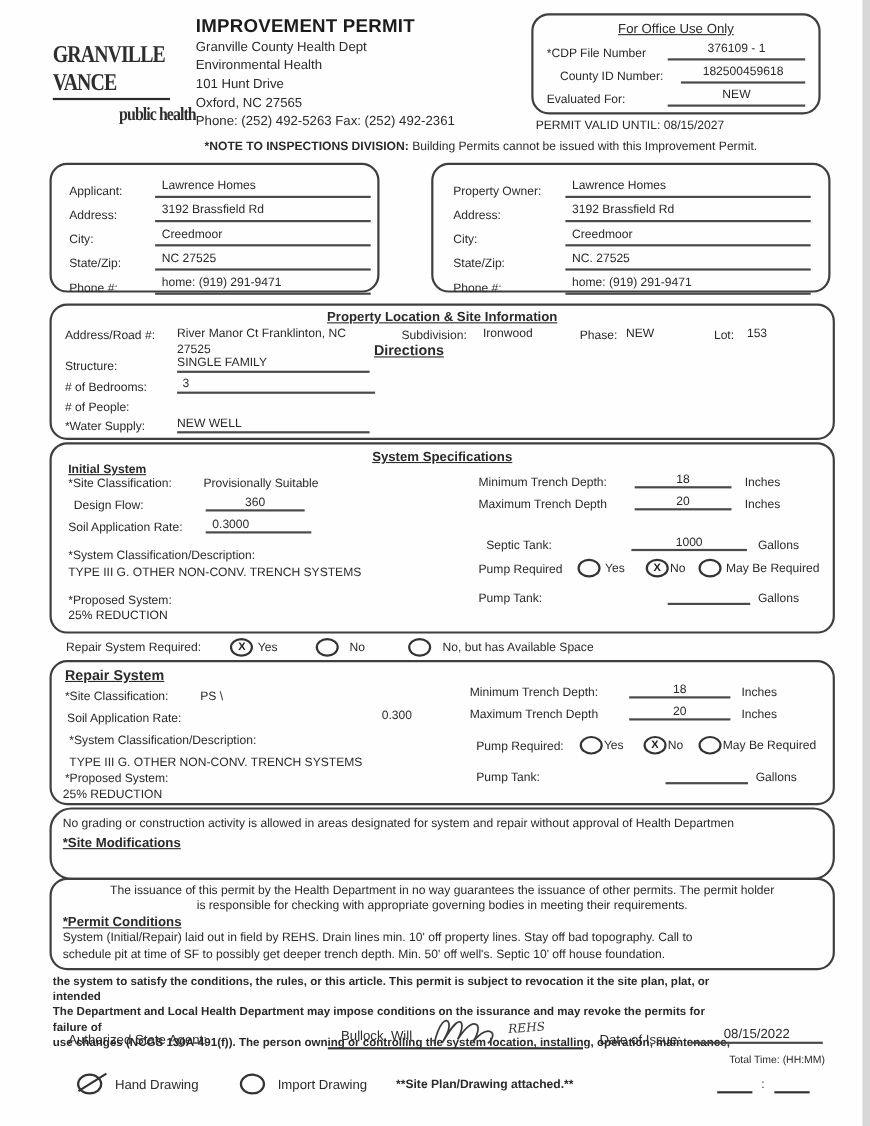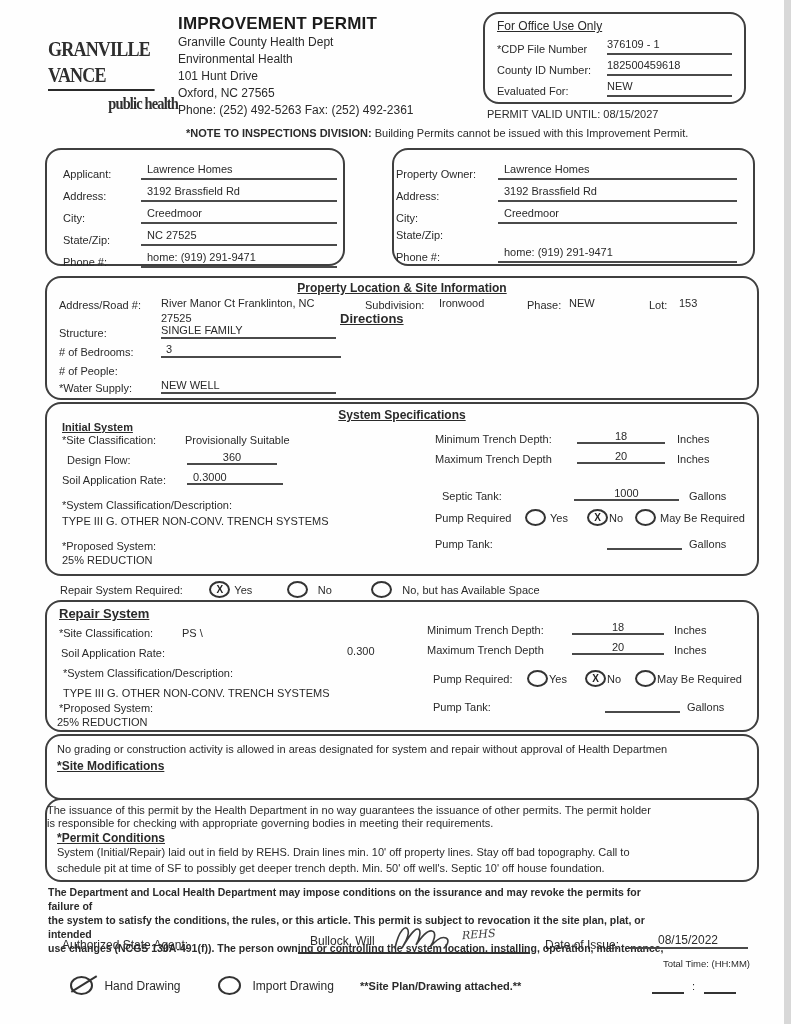--- a/index.html
+++ b/index.html
@@ -3,21 +3,21 @@
 <meta charset="utf-8">
 <style>
   html,body{margin:0;padding:0;background:#e8e8e8;}
   .page{position:relative;width:791px;height:1024px;background:#fefefe;overflow:hidden;
         font-family:"Liberation Sans",sans-serif;color:#2a2a2a;}
   .scan-edge{position:absolute;right:0;top:0;width:7px;height:100%;background:#d8d8d8;}
   .abs{position:absolute;}
   .rbox{position:absolute;border:2px solid #3f3f3f;border-radius:16px;background:#fefefe;}
   .b{font-weight:bold;}
   .u{text-decoration:underline;}
-  .ctr{} .fs11{font-size:11px;} .fs12{font-size:12px;} .fs13{font-size:13px;}
+  .ctr{text-align:center;} .fs11{font-size:11px;} .fs12{font-size:12px;} .fs13{font-size:13px;}
   .uline{display:inline-block;border-bottom:2px solid #4a4a4a;text-align:center;}
   .frow{display:flex;align-items:flex-end;margin-bottom:5px;}
   .frow .l{font-size:11px;flex:0 0 auto;}
   .frow .v{font-size:11px;flex:1 1 auto;border-bottom:2px solid #4a4a4a;padding:0 0 1px 6px;min-height:14px;}
   .radio{display:inline-block;width:17px;height:13px;border:2px solid #333;border-radius:50%;
          text-align:center;font-size:10px;font-weight:bold;line-height:13px;vertical-align:middle;color:#222;}
   .optlbl{font-size:11px;vertical-align:middle;margin-left:4px;}
   .logo-main{font-family:"Liberation Serif",serif;font-weight:bold;font-size:22px;letter-spacing:-1px;
              transform:scaleX(0.82);transform-origin:left;display:inline-block;
              border-bottom:2px solid #2a2a2a;padding-bottom:1px;color:#2e2e2e;}
@@ -53,21 +53,21 @@
     <div class="hdr-line">Oxford, NC 27565</div>
     <div class="hdr-line">Phone: (252) 492-5263  Fax: (252) 492-2361</div>
   </div>
 
   <div class="rbox" style="left:483px;top:12px;width:263px;height:92px;padding:5px 12px 0 12px;box-sizing:border-box;">
     <div class="ctr fs12 u" style="margin-bottom:5px;">For Office Use Only</div>
     <div class="frow" style="margin-bottom:4px;">
       <span class="l" style="width:110px;">*CDP File Number</span>
       <span class="v ctr" style="padding-left:0;">376109 - 1</span>
     </div>
-    <div class="frow" style="margin-bottom:4px;">
+    <div class="frow" style="margin-bottom:4px;margin-left:12px;">
       <span class="l" style="width:110px;">County ID Number:</span>
       <span class="v ctr" style="padding-left:0;">182500459618</span>
     </div>
     <div class="frow" style="margin-bottom:0;">
       <span class="l" style="width:110px;">Evaluated For:</span>
       <span class="v ctr" style="padding-left:0;">NEW</span>
     </div>
   </div>
   <div class="abs fs11" style="left:487px;top:108px;">PERMIT VALID UNTIL: 08/15/2027</div>
 
@@ -92,35 +92,36 @@
     <div class="frow">
         <span class="l" style="width:78px;">State/Zip:</span>
         <span class="v">NC   27525</span>
       </div>
     <div class="frow">
         <span class="l" style="width:78px;">Phone #:</span>
         <span class="v">home: (919) 291-9471</span>
       </div>
   </div>
 
-  <div class="rbox" style="left:392px;top:148px;width:363px;height:118px;padding:13px 16px 0 2px;box-sizing:border-box;">
+  <div class="rbox" style="left:392px;top:148px;width:363px;height:118px;padding:13px 16px 0 18px;box-sizing:border-box;">
     <div class="frow">
         <span class="l" style="width:102px;">Property Owner:</span>
         <span class="v">Lawrence Homes</span>
       </div>
     <div class="frow">
         <span class="l" style="width:102px;">Address:</span>
         <span class="v">3192 Brassfield Rd</span>
       </div>
     <div class="frow">
         <span class="l" style="width:102px;">City:</span>
         <span class="v">Creedmoor</span>
       </div>
     <div class="frow">
         <span class="l" style="width:102px;">State/Zip:</span>
+        <span class="v">NC. 27525</span>
       </div>
     <div class="frow">
         <span class="l" style="width:102px;">Phone #:</span>
         <span class="v">home: (919) 291-9471</span>
       </div>
   </div>
 
   <div class="rbox" style="left:45px;top:276px;width:710px;height:120px;">
     <div class="abs sec-title" style="left:0;top:3px;width:710px;text-align:center;">Property Location  &amp;  Site Information</div>
     <div class="abs fs11" style="left:12px;top:21px;">Address/Road #:</div>
@@ -216,36 +217,36 @@
     </div>
     <div class="abs" style="left:588px;top:67px;">
       <span class="radio"></span><span class="optlbl" style="margin-left:1px;">May Be Required</span>
     </div>
 
     <div class="abs fs11" style="left:386px;top:99px;">Pump Tank:</div>
     <div class="abs uline" style="left:558px;top:96px;width:75px;height:13px;"></div>
     <div class="abs fs11" style="left:640px;top:99px;">Gallons</div>
   </div>
 
-  <div class="rbox" style="left:45px;top:734px;width:710px;height:62px;">
+  <div class="rbox" style="left:45px;top:734px;width:710px;height:62px;border-radius:20px;">
     <div class="abs fs11" style="left:10px;top:7px;width:690px;">No grading or construction activity is allowed in areas designated for system and repair without approval of Health Departmen</div>
     <div class="abs b fs12 u" style="left:10px;top:23px;">*Site Modifications</div>
   </div>
 
   <div class="rbox" style="left:45px;top:798px;width:710px;height:80px;">
     <div class="abs fs11 ctr" style="left:0;top:4px;width:710px;">The issuance of this permit by the Health Department in no way guarantees the issuance of other permits.  The permit holder</div>
     <div class="abs fs11 ctr" style="left:0;top:17px;width:710px;">is responsible for checking with appropriate governing bodies in meeting their requirements.</div>
     <div class="abs b fs12 u" style="left:10px;top:31px;">*Permit Conditions</div>
     <div class="abs fs11" style="left:10px;top:46px;width:690px;">System (Initial/Repair) laid out in field by REHS. Drain lines min. 10' off property lines. Stay off bad topography. Call to</div>
     <div class="abs fs11" style="left:10px;top:62px;width:690px;">schedule pit at time of SF to possibly get deeper trench depth. Min. 50' off well's. Septic 10' off house foundation.</div>
   </div>
 
   <div class="abs b" style="left:48px;top:885px;width:620px;font-size:10.5px;line-height:14px;">
+    <div>the system to satisfy the conditions, the rules, or this article. This permit is subject to revocation it the site plan, plat, or intended</div>
     <div>The Department and Local Health Department may impose conditions on the issurance and may revoke the permits for failure of</div>
-    <div>the system to satisfy the conditions, the rules, or this article. This permit is subject to revocation it the site plan, plat, or intended</div>
     <div>use changes (NCGS 130A-491(f)). The person owning or controlling the system location, installing, operation, maintenance,</div>
   </div>
 
   <div class="abs fs12" style="left:62px;top:938px;">Authorized State Agent:</div>
   <div class="abs" style="left:298px;top:928px;width:232px;border-bottom:2px solid #333;height:24px;"></div>
   <div class="abs fs12" style="left:310px;top:934px;">Bullock, Will</div>
   <svg class="abs" style="left:392px;top:922px;" width="66" height="30" viewBox="0 0 66 30">
     <path d="M3,26 C7,8 14,2 16,8 C18,14 12,22 10,26 C16,16 22,6 26,7 C30,8 27,18 24,23 C30,14 36,8 40,9 C45,10 42,20 38,25 C44,18 50,14 54,16 C58,18 55,24 52,26" fill="none" stroke="#3c3c3c" stroke-width="1.6" stroke-linecap="round"></path>
   </svg>
   <div class="abs sig-script" style="left:462px;top:928px;transform:rotate(-4deg);">REHS</div>

